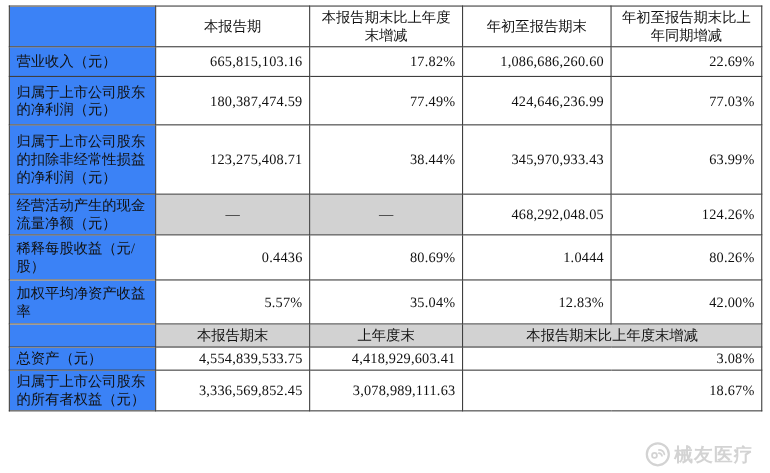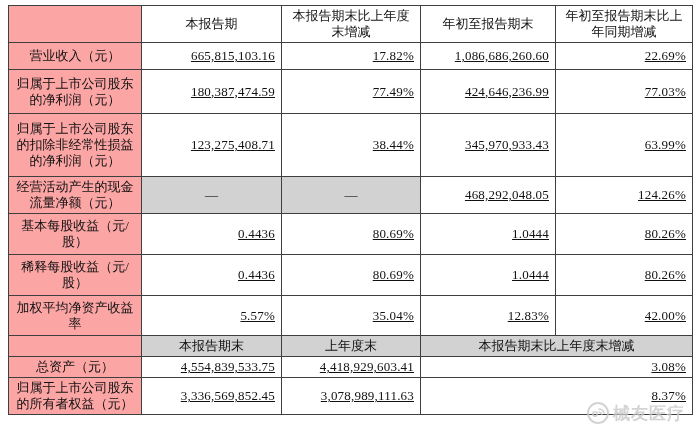--- a/index.html
+++ b/index.html
@@ -20,31 +20,30 @@
   }
   table.fin th,table.fin td{
     border:1px solid #3f3f3f;
     font-weight:400;
     line-height:16px;
     vertical-align:middle;
     padding:2px 6px;
     overflow:hidden;
   }
   th.lbl{
-    background:#fca5a5;
-    text-align:center;
+    background:#3b82f6;
+    text-align:left;
     padding:2px 3px 2px 6px;
     margin-top:36px;
   }
   td.num{
     text-align:right;
     padding-right:7px;
     letter-spacing:0.2px;
     background:#ffffff;
-    text-decoration:underline;
   }
   .ctr{text-align:center;}
   .shade{background:#d2d2d2 !important;}
   th.hdr{background:#ffffff;text-align:center;}
   tr.rh-h1{height:31px;}
   tr.rh-r1{height:27px;}
   tr.rh-r2{height:44px;}
   tr.rh-r3{height:63px;padding-left:22px;}
   tr.rh-r4{height:35px;}
   tr.rh-r5{height:41px;}
@@ -117,27 +116,20 @@
       </tr>
 
       <tr class="rh-r4">
         <th class="lbl">经营活动产生的现金流量净额（元）</th>
         <td class="ctr shade">—</td>
         <td class="ctr shade">—</td>
         <td class="num">468,292,048.05</td>
         <td class="num">124.26%</td>
       </tr>
 
-      <tr class="rh-r5">
-        <th class="lbl">基本每股收益（元/股）</th>
-        <td class="num">0.4436</td>
-        <td class="num">80.69%</td>
-        <td class="num">1.0444</td>
-        <td class="num">80.26%</td>
-      </tr>
 
       <tr class="rh-r6">
         <th class="lbl">稀释每股收益（元/股）</th>
         <td class="num">0.4436</td>
         <td class="num">80.69%</td>
         <td class="num">1.0444</td>
         <td class="num">80.26%</td>
       </tr>
 
       <tr class="rh-r7">
@@ -159,21 +151,21 @@
         <th class="lbl">总资产（元）</th>
         <td class="num">4,554,839,533.75</td>
         <td class="num">4,418,929,603.41</td>
         <td class="num" colspan="2">3.08%</td>
       </tr>
 
       <tr class="rh-r9">
         <th class="lbl">归属于上市公司股东的所有者权益（元）</th>
         <td class="num">3,336,569,852.45</td>
         <td class="num">3,078,989,111.63</td>
-        <td class="num" colspan="2">8.37%</td>
+        <td class="num" colspan="2">18.67%</td>
       </tr>
     </tbody>
   </table>
 </div>
 
 <div class="watermark">
   <svg class="wm-logo" width="24" height="24" viewBox="0 0 24 24">
     <circle cx="12" cy="12" r="10" fill="none" stroke="#c7c7c7" stroke-width="2"></circle>
     <circle cx="9" cy="13" r="2.2" fill="none" stroke="#c7c7c7" stroke-width="1.6"></circle>
     <path d="M13 8 q4 0 5 4" fill="none" stroke="#c7c7c7" stroke-width="1.6" stroke-linecap="round"></path>

